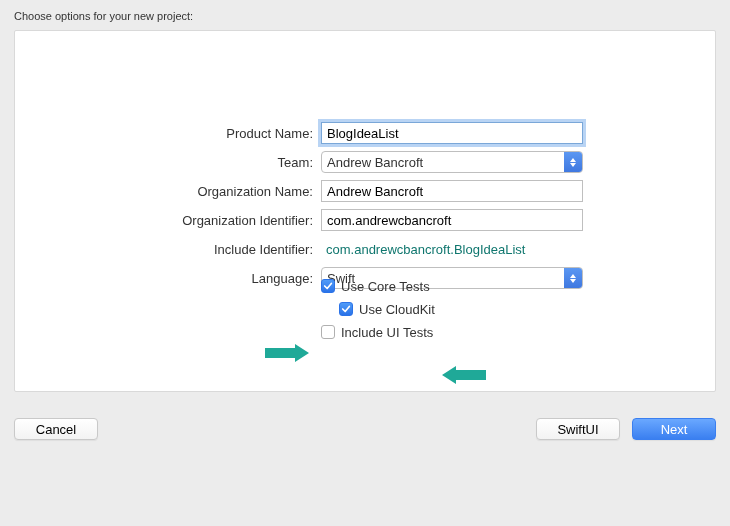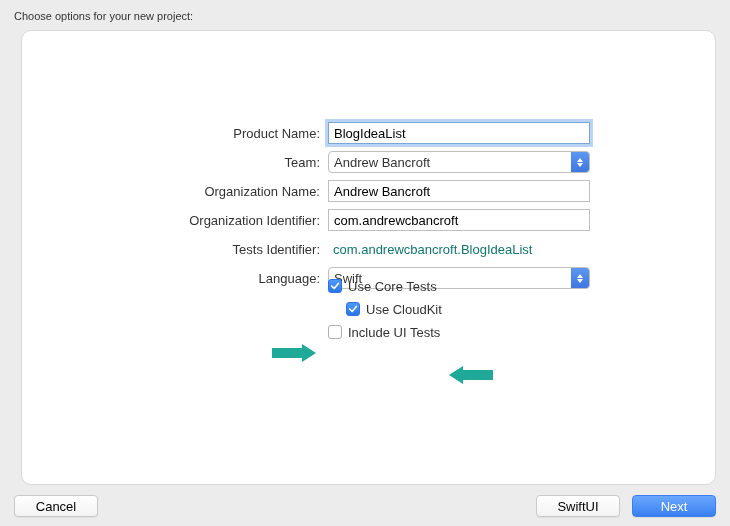--- a/index.html
+++ b/index.html
@@ -14,25 +14,24 @@
       overflow: hidden;
     }
     .title {
       font-size: 11px;
       margin-bottom: 8px;
       color: #333;
     }
     .panel {
       background: #fff;
       border: 1px solid #d9d9d9;
-      border-radius: 10px;
-      height: 455px;
+      border-radius: 2px;
+      height: 362px;
       padding-top: 90px;
       position: relative;
-      margin-left: 7px;
     }
     .form-rows {
       display: flex;
       flex-direction: column;
       gap: 5px;
     }
     .row {
       display: flex;
       align-items: center;
       gap: 8px;
@@ -146,21 +145,21 @@
       top: 313px;
     }
     .arrow-right {
       left: 427px;
       top: 335px;
       transform: scaleX(-1);
     }
     .footer {
       display: flex;
       justify-content: space-between;
-      padding-top: 10px;
+      padding-top: 26px;
     }
     .footer-right {
       display: flex;
       gap: 12px;
     }
     .btn {
       height: 22px;
       min-width: 84px;
       border: 1px solid #c9c9c9;
       border-radius: 4px;
@@ -213,21 +212,21 @@
     </div>
 
     <div class="row">
       <div class="label">Organization Identifier:</div>
       <div class="field">
         <input class="text-input" value="com.andrewcbancroft" style="">
       </div>
     </div>
 
     <div class="row">
-      <div class="label">Tests Identifier:</div>
+      <div class="label">Include Identifier:</div>
       <div class="field">
         <span class="readonly-val">com.andrewcbancroft.BlogIdeaList</span>
       </div>
     </div>
 
     <div class="row">
       <div class="label">Language:</div>
       <div class="field">
         <div class="select">
           <span>Swift</span>

